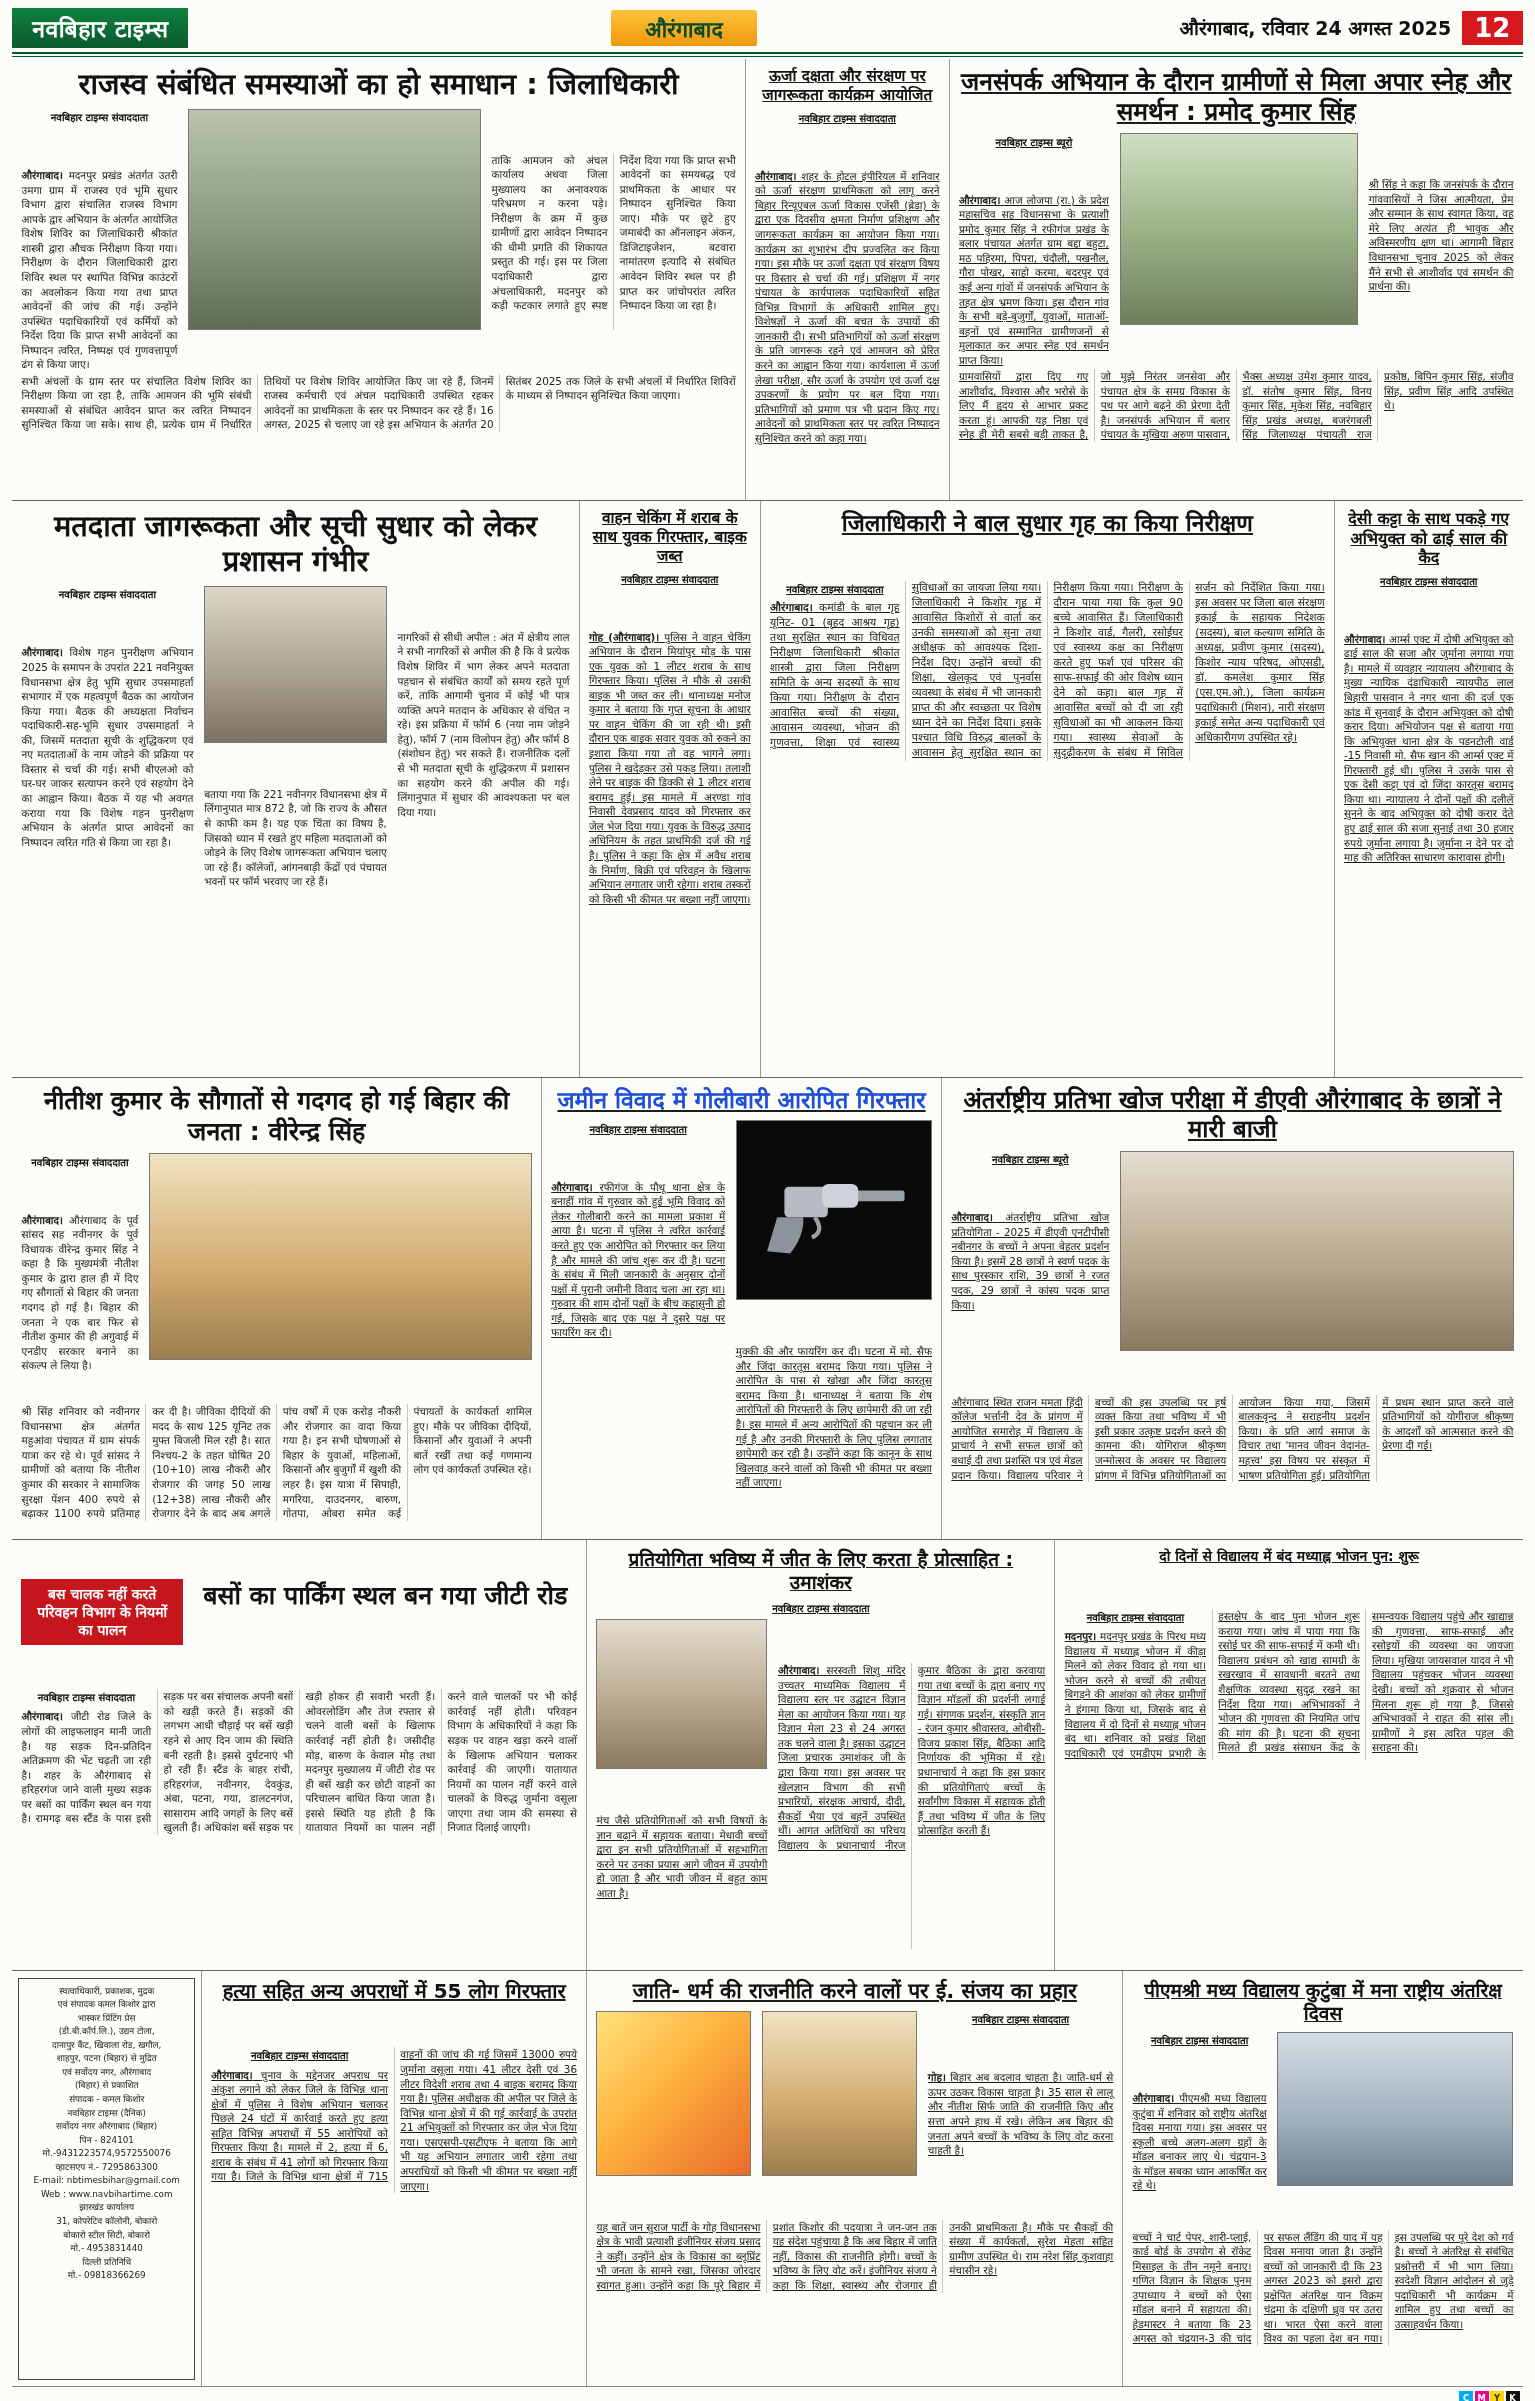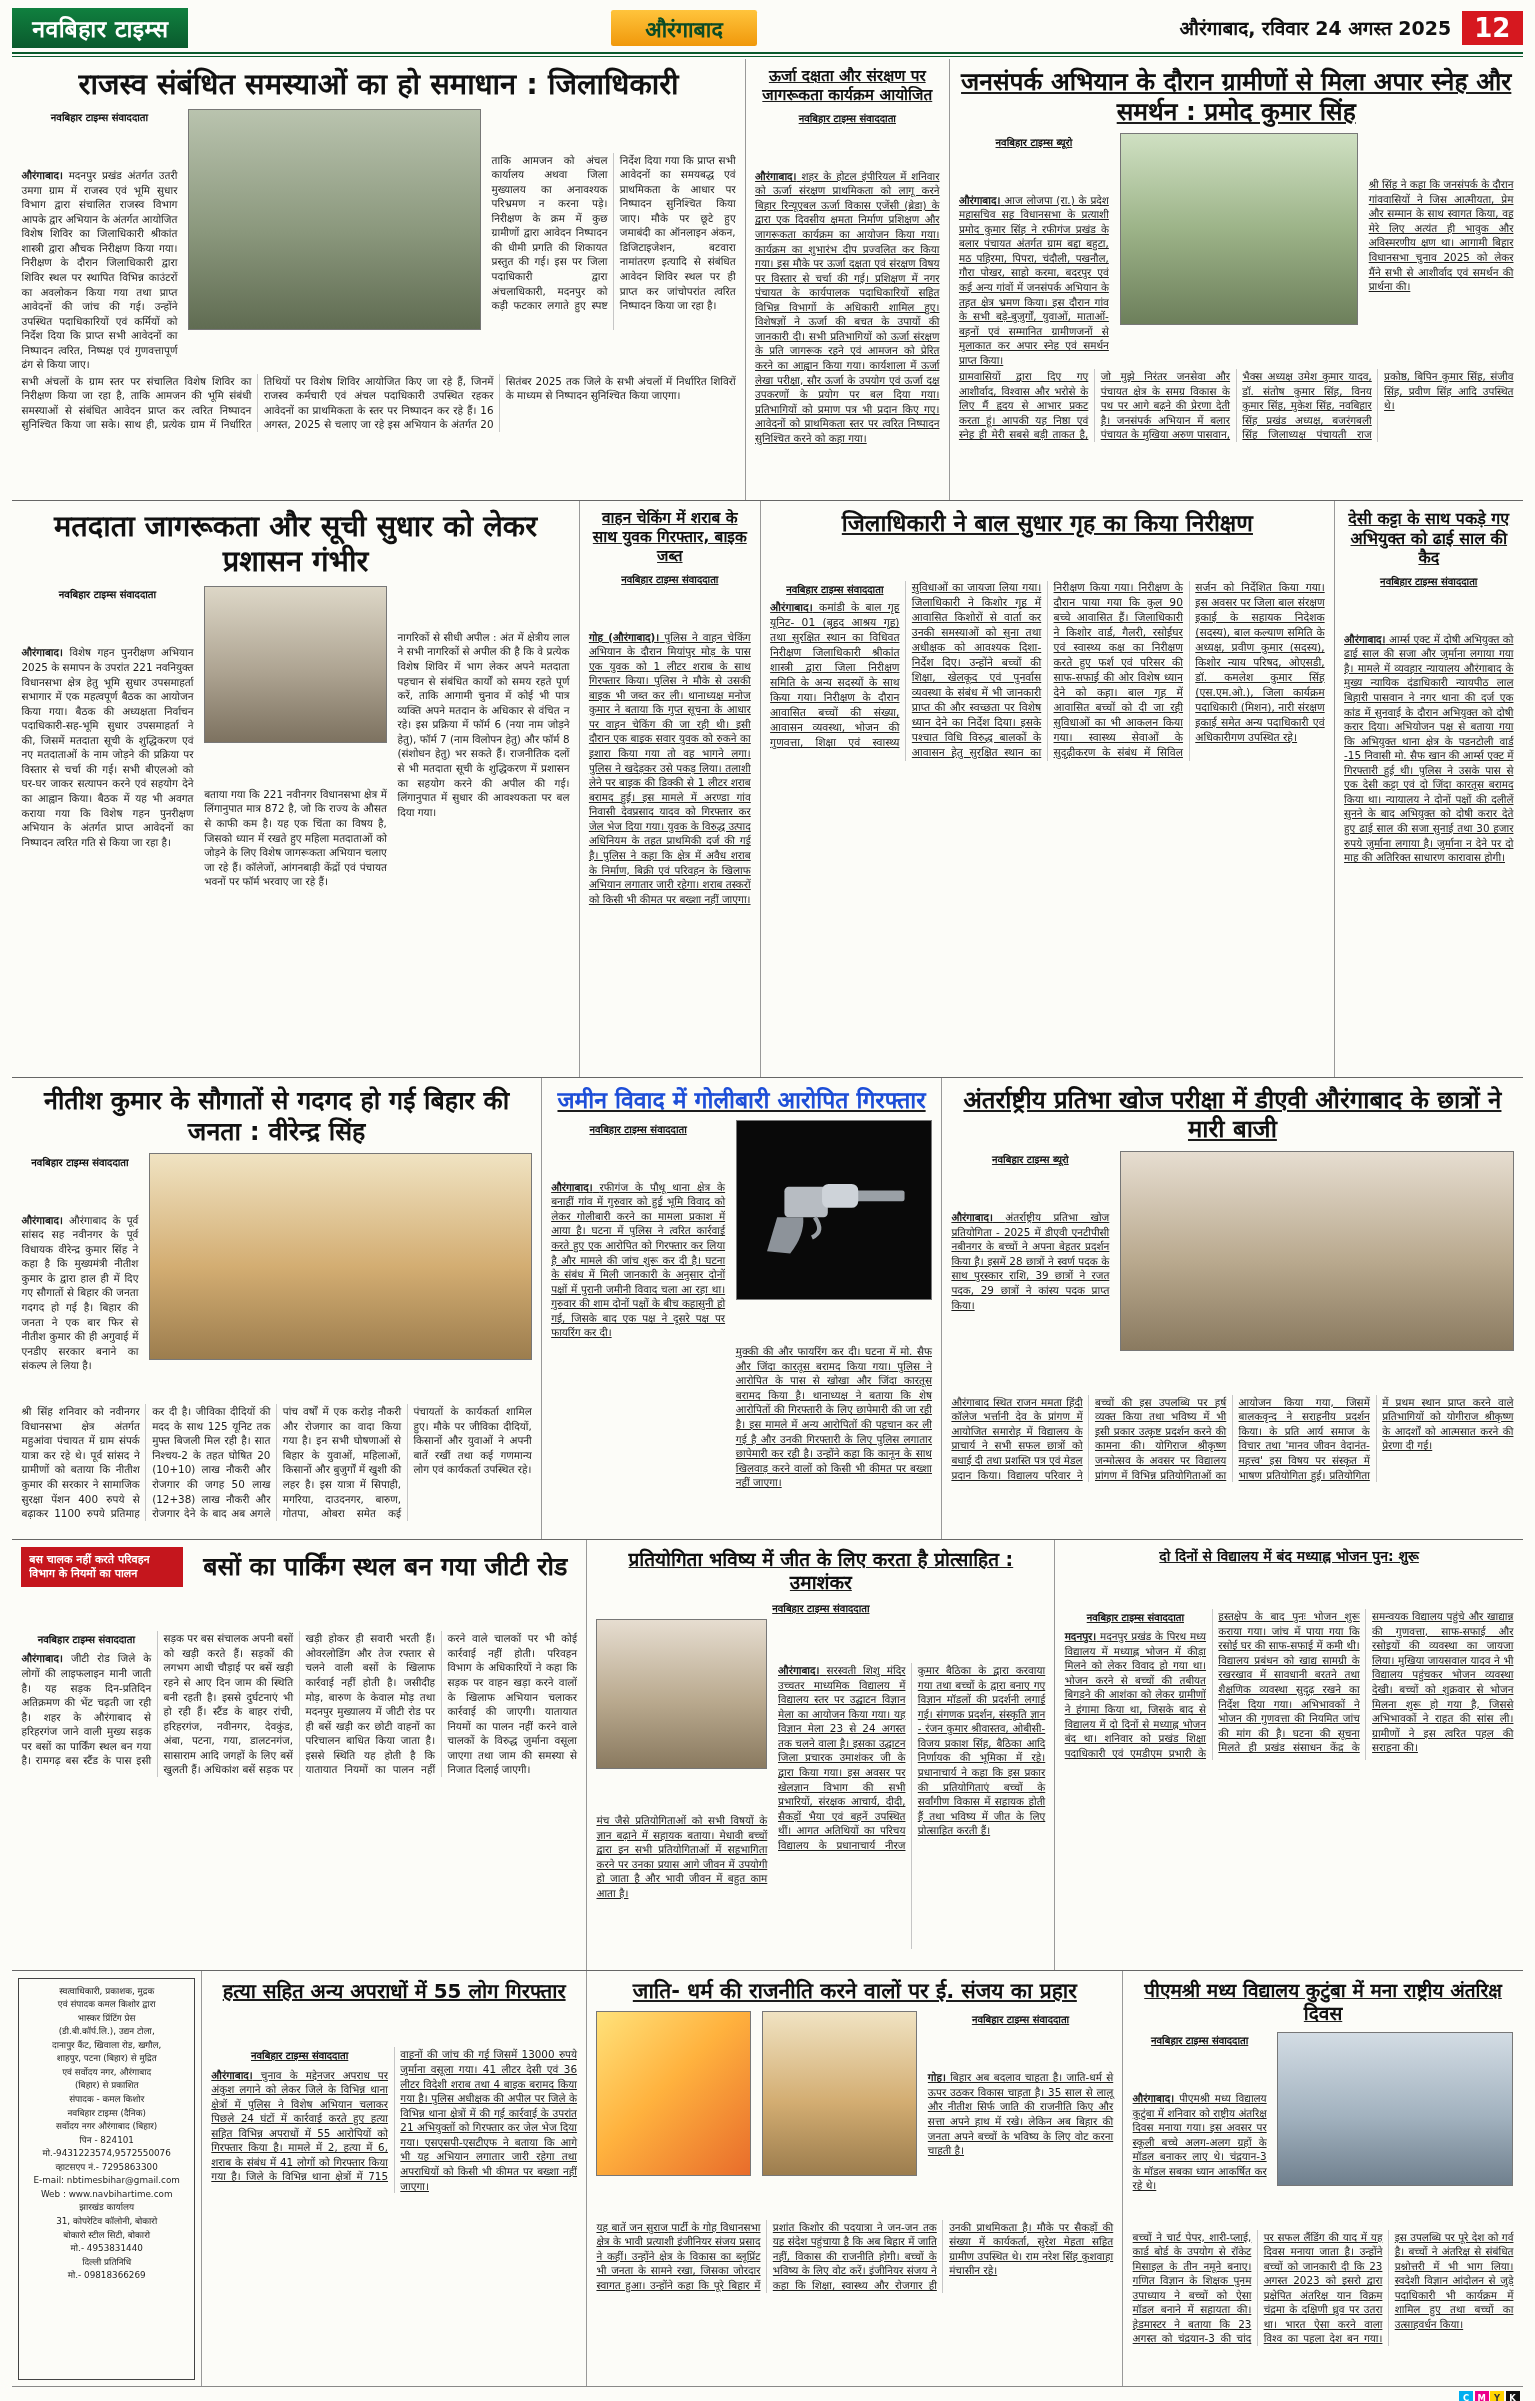--- a/index.html
+++ b/index.html
@@ -36,22 +36,22 @@
   .ph-field   { background:linear-gradient(180deg,#b9c3ae 0%,#8b987d 55%,#606c52 100%); }
   .ph-crowd   { background:linear-gradient(180deg,#cfe0c2 0%,#9cb388 50%,#6d7f5b 100%); }
   .ph-meeting { background:linear-gradient(180deg,#ddd7c7 0%,#ada391 55%,#7d7260 100%); }
   .ph-rally   { background:linear-gradient(180deg,#f0e3c2 0%,#d3ad72 55%,#9c7d4e 100%); }
   .ph-event   { background:linear-gradient(180deg,#e6ddd0 0%,#b9a98e 55%,#8a7a60 100%); }
   .ph-school  { background:linear-gradient(180deg,#d3dce4 0%,#a2b2bf 55%,#70808e 100%); }
   .ph-poster  { background:linear-gradient(135deg,#ffe27a 0%,#ffb23e 45%,#e86c2b 100%); }
   .ph-gun { background:#090909; display:flex; align-items:center; justify-content:center; }
   .ph-gun svg { transform:scaleX(-1); }
 
-  .kicker-box { background:#c5161d; color:#fff; font-weight:700; font-size:11px; line-height:1.3;
-                padding:6.1px 7.7px; flex:none; width:146px; align-self:center; }
+  .kicker-box { background:#c5161d; color:#fff; font-weight:700; font-size:14px; line-height:1.3;
+                padding:6.1px 7.7px; text-align:center; flex:none; width:146px; align-self:center;margin-top:32px; }
   .headrow { display:flex; gap:10.7px; align-items:center; margin-bottom:4.6px; }
   .headrow .headline { flex:1; margin:0; }
 
   
   .pubbox { border:1.2px solid #444; font-size:8.8px; line-height:1.45; padding:6.1px 4.6px;
             text-align:center; height:100%; box-sizing:border-box; }
   .pubbox div { margin:0 0 0.8px; }
 
   
   .footer { height:18.4px; display:flex; align-items:center; justify-content:flex-end; gap:1.5px; padding:1.5px 3.1px; }

